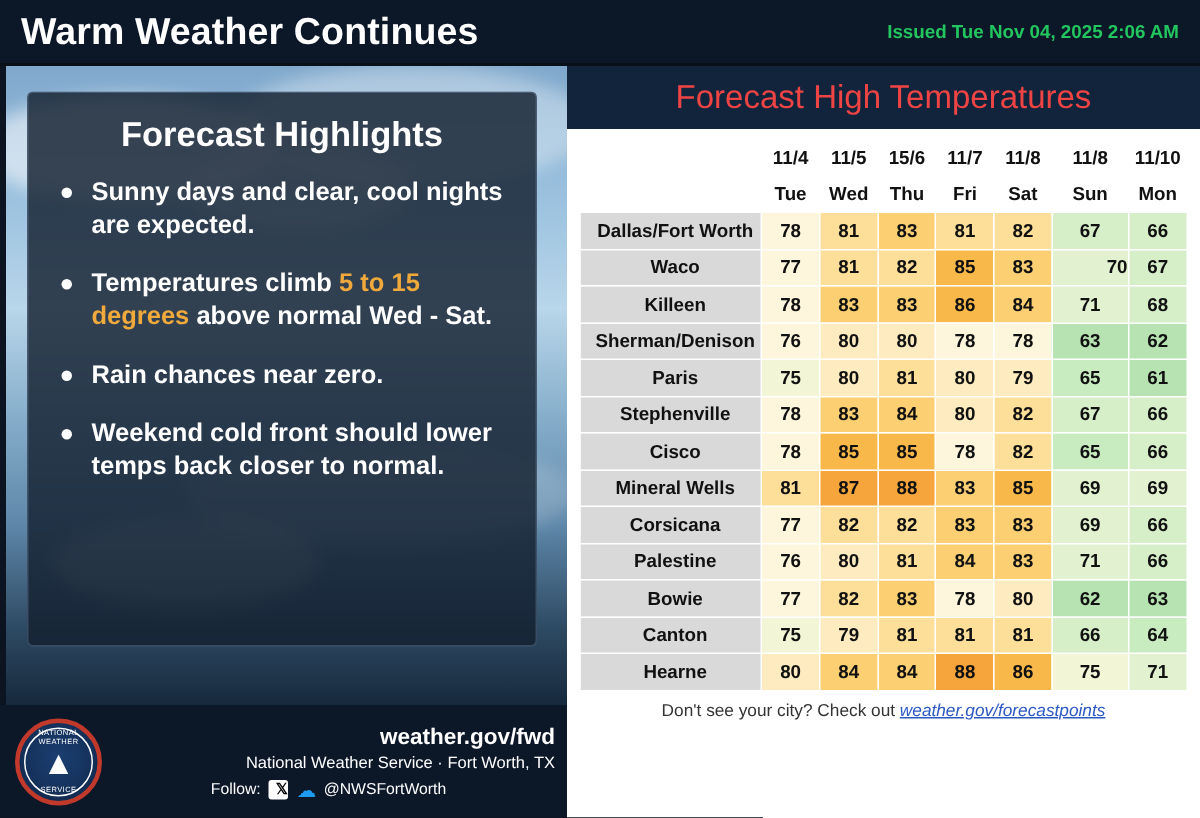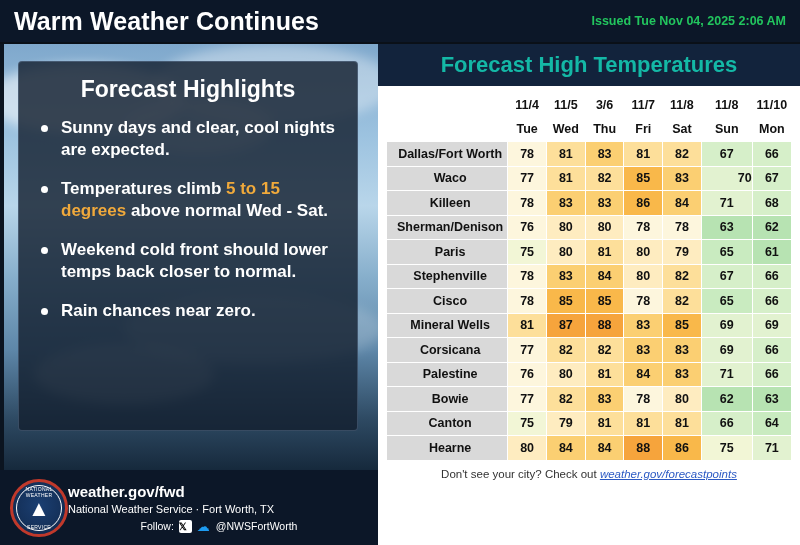--- a/index.html
+++ b/index.html
@@ -102,23 +102,23 @@
     top: 44px; left: 378px;
     width: 422px; height: 501px;
     background: #ffffff;
   }
   .right-header {
     height: 42px;
     background: #12233c;
     display: flex; align-items: center; justify-content: center;
   }
   .right-header-title {
-    color: #14b8a6;
+    color: #ef4444;
     font-size: 22px;
-    font-weight: bold;
+    font-weight: normal;
   }
   .table-wrap { padding: 6px 8px 0 8px; }
   table.fc {
     border-collapse: collapse;
     width: 406px;
     font-size: 12.5px;
   }
   table.fc th, table.fc td {
     border: 1px solid #ffffff;
     text-align: center;
@@ -201,21 +201,21 @@
   .nws-logo .bottext {
     position: absolute;
     bottom: 4px; left: 0; right: 0;
     text-align: center;
     font-size: 5px;
     color: #ffffff;
     letter-spacing: 0.3px;
   }
   .bottom-text {
     flex: 1;
-    text-align: left;
+    text-align: right;
     padding-right: 8px;
   }
   .site { color: #ffffff; font-size: 15px; font-weight: bold; }
   .office { color: #ffffff; font-size: 11px; margin-top: 3px; }
   .follow { color: #ffffff; font-size: 10.5px; margin-top: 5px; display: flex; align-items: center; justify-content: center; gap: 5px; }
   .xlogo {
     display: inline-block;
     width: 13px; height: 13px;
     background: #ffffff;
     color: #000000;
@@ -246,38 +246,38 @@
     <div class="cloud c2"></div>
     <div class="cloud c3"></div>
     <div class="cloud c4"></div>
     <div class="cloud c5"></div>
 
     <div class="highlight-box">
       <div class="highlight-title">Forecast Highlights</div>
       <ul class="bullets" id="bullets">
           <li class="bullet"><span>Sunny days and clear, cool nights are expected.</span></li>
           <li class="bullet"><span>Temperatures climb </span><span class="hl">5 to 15 degrees</span><span> above normal Wed - Sat.</span></li>
+          <li class="bullet"><span>Rain chances near zero.</span></li>
           <li class="bullet"><span>Weekend cold front should lower temps back closer to normal.</span></li>
-          <li class="bullet"><span>Rain chances near zero.</span></li>
         </ul>
     </div>
   </div>
 
   <div class="right-panel">
     <div class="right-header">
       <div class="right-header-title">Forecast High Temperatures</div>
     </div>
     <div class="table-wrap">
       <table class="fc">
         <thead>
           <tr class="date-row" id="date-row">
               <th class="corner"></th>
               <th>11/4</th>
               <th>11/5</th>
-              <th>3/6</th>
+              <th>15/6</th>
               <th>11/7</th>
               <th>11/8</th>
               <th>11/8</th>
               <th>11/10</th>
             </tr>
           <tr class="day-row" id="day-row">
               <th class="corner"></th>
               <th>Tue</th>
               <th>Wed</th>
               <th>Thu</th>

